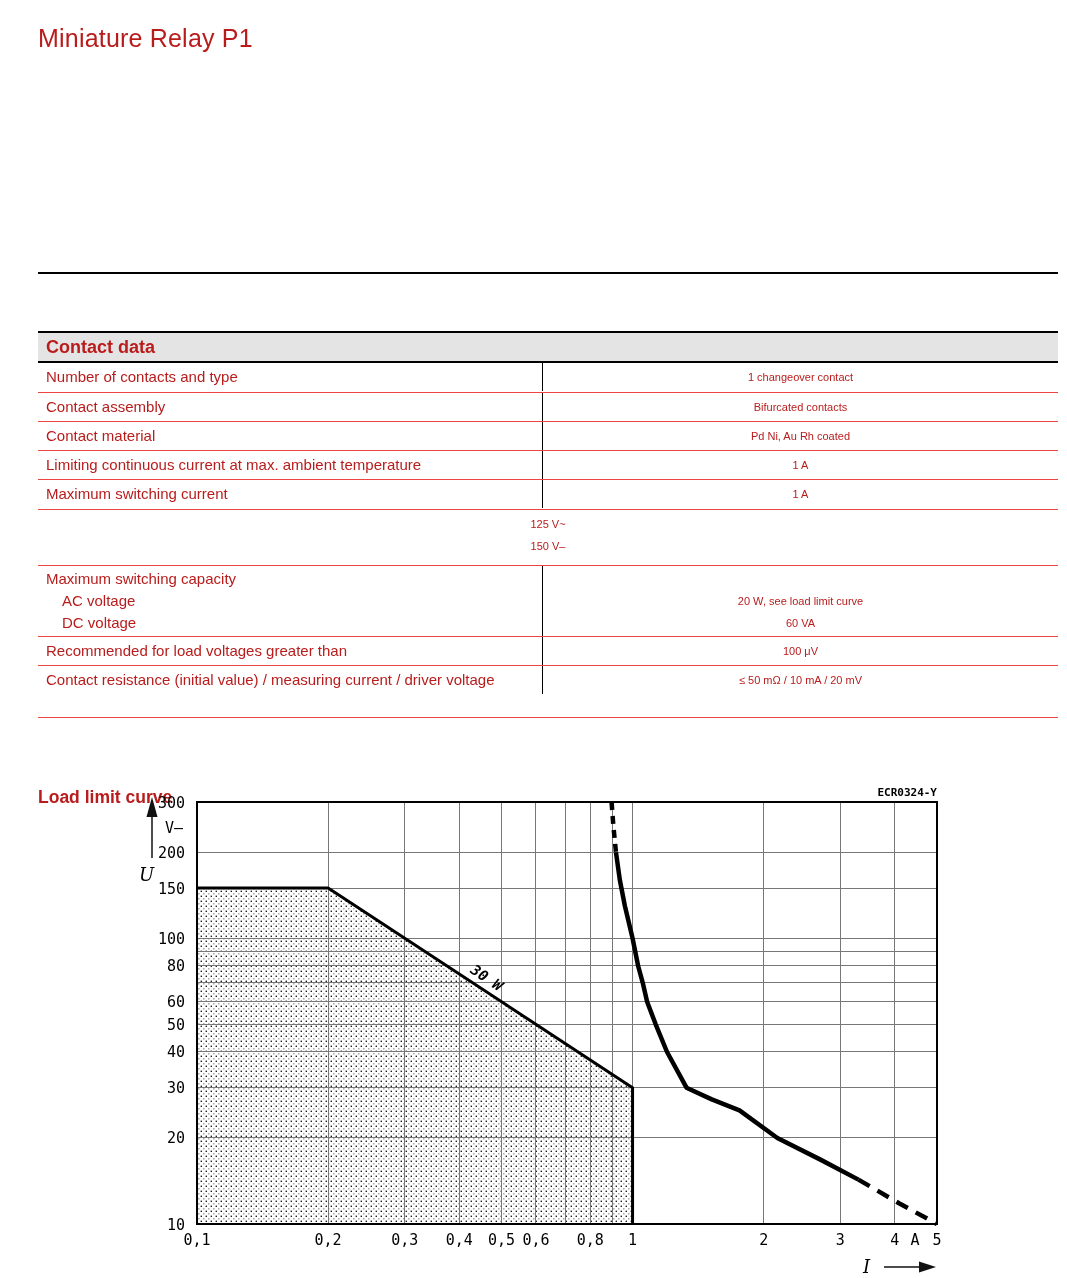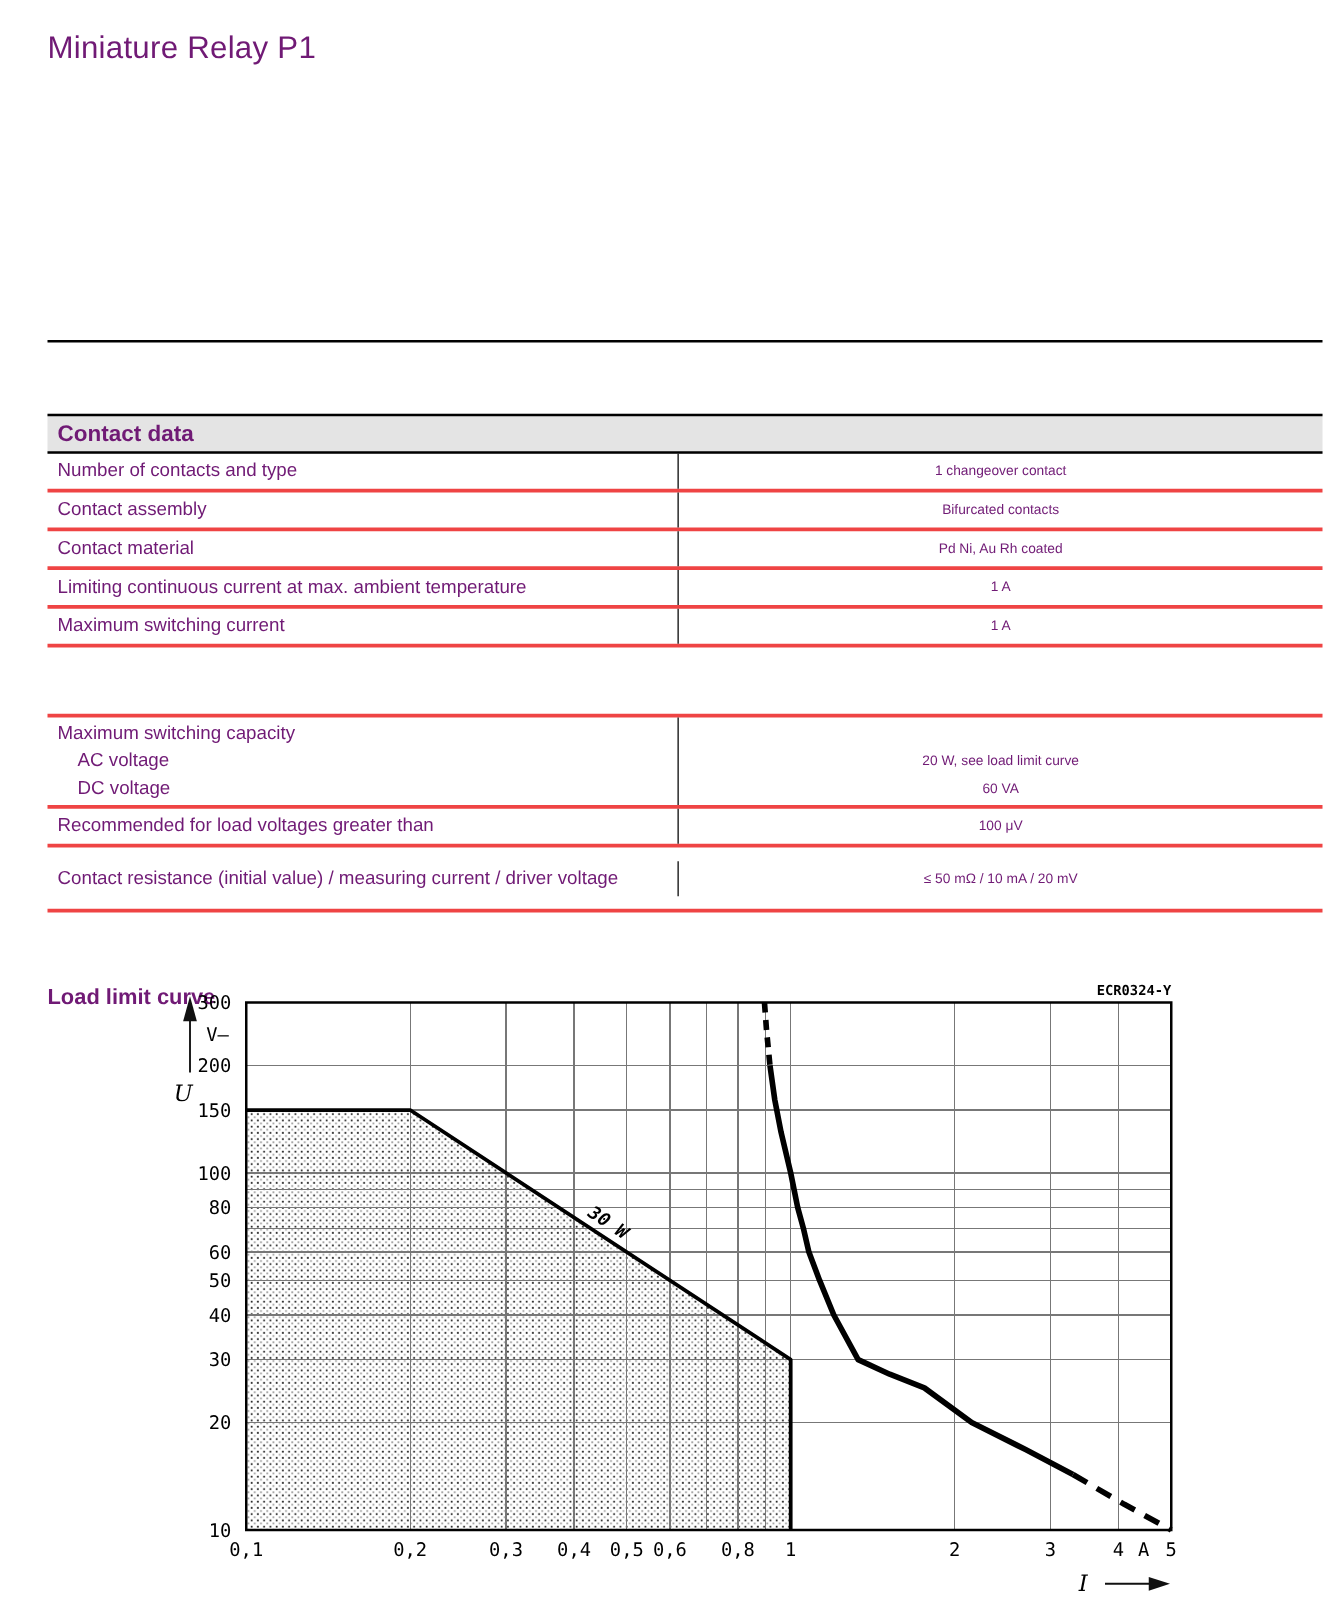--- a/index.html
+++ b/index.html
@@ -1,24 +1,24 @@
 <!DOCTYPE html>
 <html><head>
 <meta charset="utf-8">
 <style>
   html,body{margin:0;padding:0;background:#fff;}
   .page{position:relative;width:1067px;height:1278px;background:#fff;
-        font-family:"Liberation Sans",sans-serif;color:#701a75;overflow:hidden;}
+        font-family:"Liberation Sans",sans-serif;color:#b91c1c;overflow:hidden;}
   .doc-title{position:absolute;left:38px;top:24px;font-size:25px;font-weight:400;letter-spacing:0.2px;}
   .top-rule{position:absolute;left:38px;top:272px;width:1020px;border-top:2px solid #000;}
   .spec-table{position:absolute;left:38px;top:331px;width:1020px;box-sizing:border-box;}
   .thead{background:#e4e4e4;border-top:2px solid #000;border-bottom:2px solid #000;
          height:32px;box-sizing:border-box;display:flex;align-items:center;
          padding-left:8px;font-weight:bold;font-size:18px;}
-  .trow{display:flex;border-bottom:3px solid #ef4444;box-sizing:border-box;align-items:center;}
+  .trow{display:flex;border-bottom:1px solid #ef4444;box-sizing:border-box;align-items:flex-start;}
   .tlabel{width:505px;box-sizing:border-box;border-right:1px solid #000;
           padding:3px 12px 3px 8px;font-size:15px;line-height:22px;}
   .tvalue{flex:1;text-align:center;padding:3px 4px;font-size:11px;line-height:22px;box-sizing:border-box;}
   .ind{padding-left:16px;}
   .spacer22{height:22px;}
   .chart-heading{position:absolute;left:38px;top:759px;font-size:17.5px;font-weight:bold;margin-top:28px;}
   .chart-svg{position:absolute;left:90px;top:780px;}
   
   .grid{stroke:#777;stroke-width:1;}
   .frame{fill:none;stroke:#000;stroke-width:2;}
@@ -85,20 +85,24 @@
     <div class="trow" style="min-height:30px">
       <div class="tlabel">
         <div>Maximum switching current</div>
       </div>
       <div class="tvalue">
         <div>1 A</div>
       </div>
     </div>
 
     <div class="trow" style="min-height:56px">
+      <div class="tvalue">
+        <div>125 V~</div>
+        <div>150 V–</div>
+      </div>
     </div>
 
     <div class="trow" style="min-height:70px">
       <div class="tlabel" style="padding-top:2px;padding-bottom:2px">
         <div>Maximum switching capacity</div>
         <div class="ind">AC voltage</div>
         <div class="ind">DC voltage</div>
       </div>
       <div class="tvalue" style="padding-top:2px;padding-bottom:2px">
         <div class="spacer22"></div>

